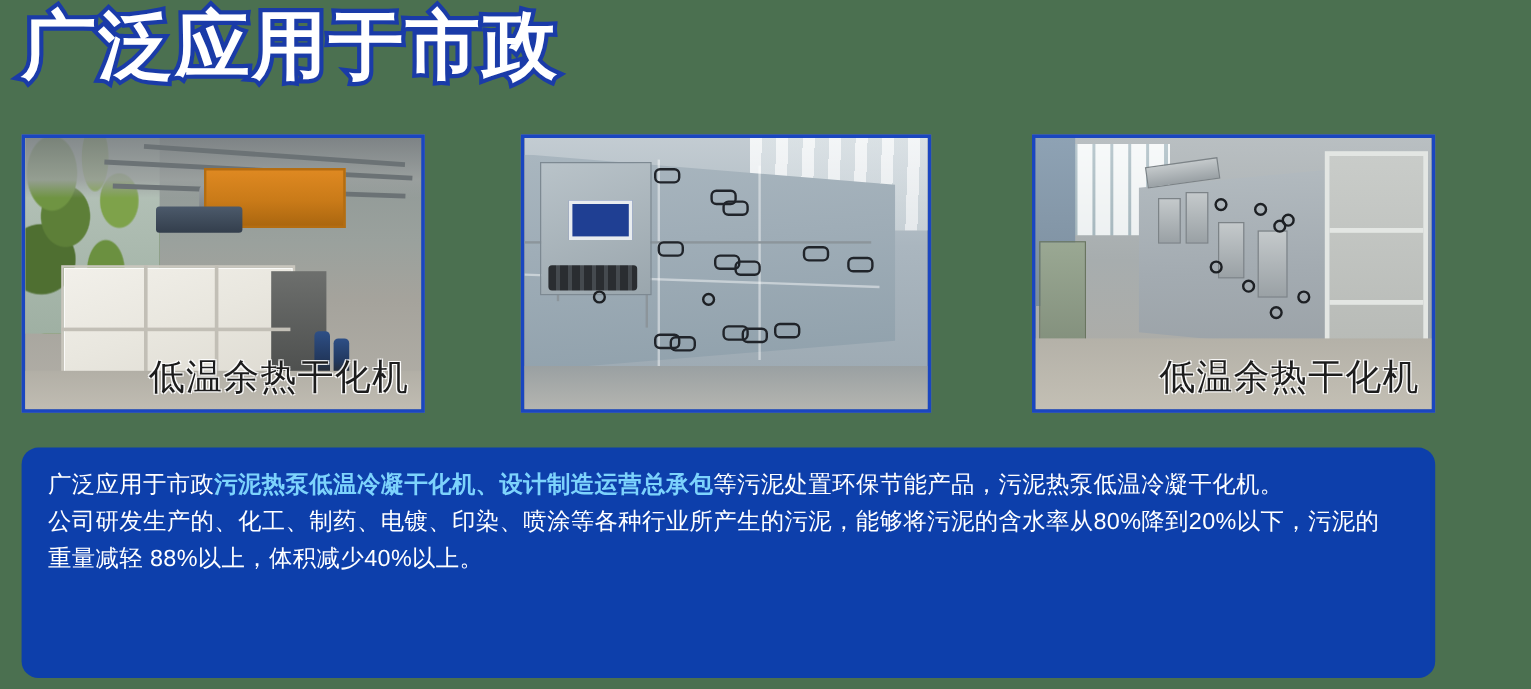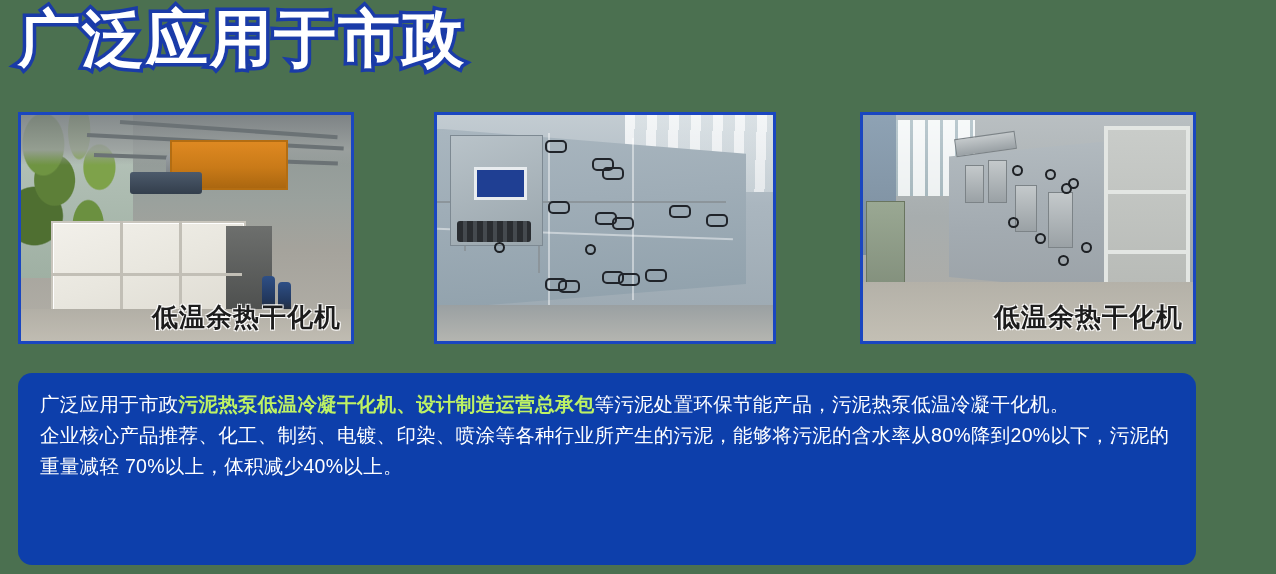--- a/index.html
+++ b/index.html
@@ -209,22 +209,22 @@
   .dot {
     position: absolute; width: 7px; height: 7px; border-radius: 50%;
     border: 2px solid #1d2024;
   }
 
   
   .photo-caption {
     position: absolute;
     right: 10px;
     bottom: 6px;
-    font-size: 26px;
-    font-weight: 700;
+    font-size: 30px;
+    font-weight: 400;
     letter-spacing: 1px;
     color: #1c1c1c;
     text-shadow:
        1px  1px 0 rgba(255,255,255,.85),
       -1px  1px 0 rgba(255,255,255,.85),
        1px -1px 0 rgba(255,255,255,.85),
       -1px -1px 0 rgba(255,255,255,.85);
     white-space: nowrap;
   }
 
@@ -240,21 +240,21 @@
     box-sizing: border-box;
     padding: 16px 26px 10px 22px;
   }
   .info-line {
     color: #ffffff;
     font-size: 19.5px;
     line-height: 31px;
     letter-spacing: .3px;
     white-space: nowrap;
   }
-  .hl { color: #bef264; font-weight: 700; }
+  .hl { color: #7dd3fc; font-weight: 700; }
   .info-tagline {
     margin-top: 17px;
     font-size: 21px;
     line-height: 30px;
     letter-spacing: 3px;
     font-weight: 700;
     color: #0d3fab;
     -webkit-text-stroke: 1.5px #ffffff;
     paint-order: stroke fill;
     white-space: nowrap;
@@ -351,15 +351,15 @@
       </div>
     </div>
     <div class="photo-caption">低温余热干化机</div>
   </div>
 </div>
 
 <div class="info-panel">
   <div class="info-line">
     <span>广泛应用于市政</span><span class="hl">污泥热泵低温冷凝干化机</span><span class="hl">、</span><span class="hl">设计制造运营总承包</span><span>等污泥处置环保节能产品，污泥热泵低温冷凝干化机。</span>
   </div>
-  <div class="info-line">企业核心产品推荐、化工、制药、电镀、印染、喷涂等各种行业所产生的污泥，能够将污泥的含水率从80%降到20%以下，污泥的</div>
-  <div class="info-line">重量减轻 70%以上，体积减少40%以上。</div>
+  <div class="info-line">公司研发生产的、化工、制药、电镀、印染、喷涂等各种行业所产生的污泥，能够将污泥的含水率从80%降到20%以下，污泥的</div>
+  <div class="info-line">重量减轻 88%以上，体积减少40%以上。</div>
 </div>
 
 </body></html>

